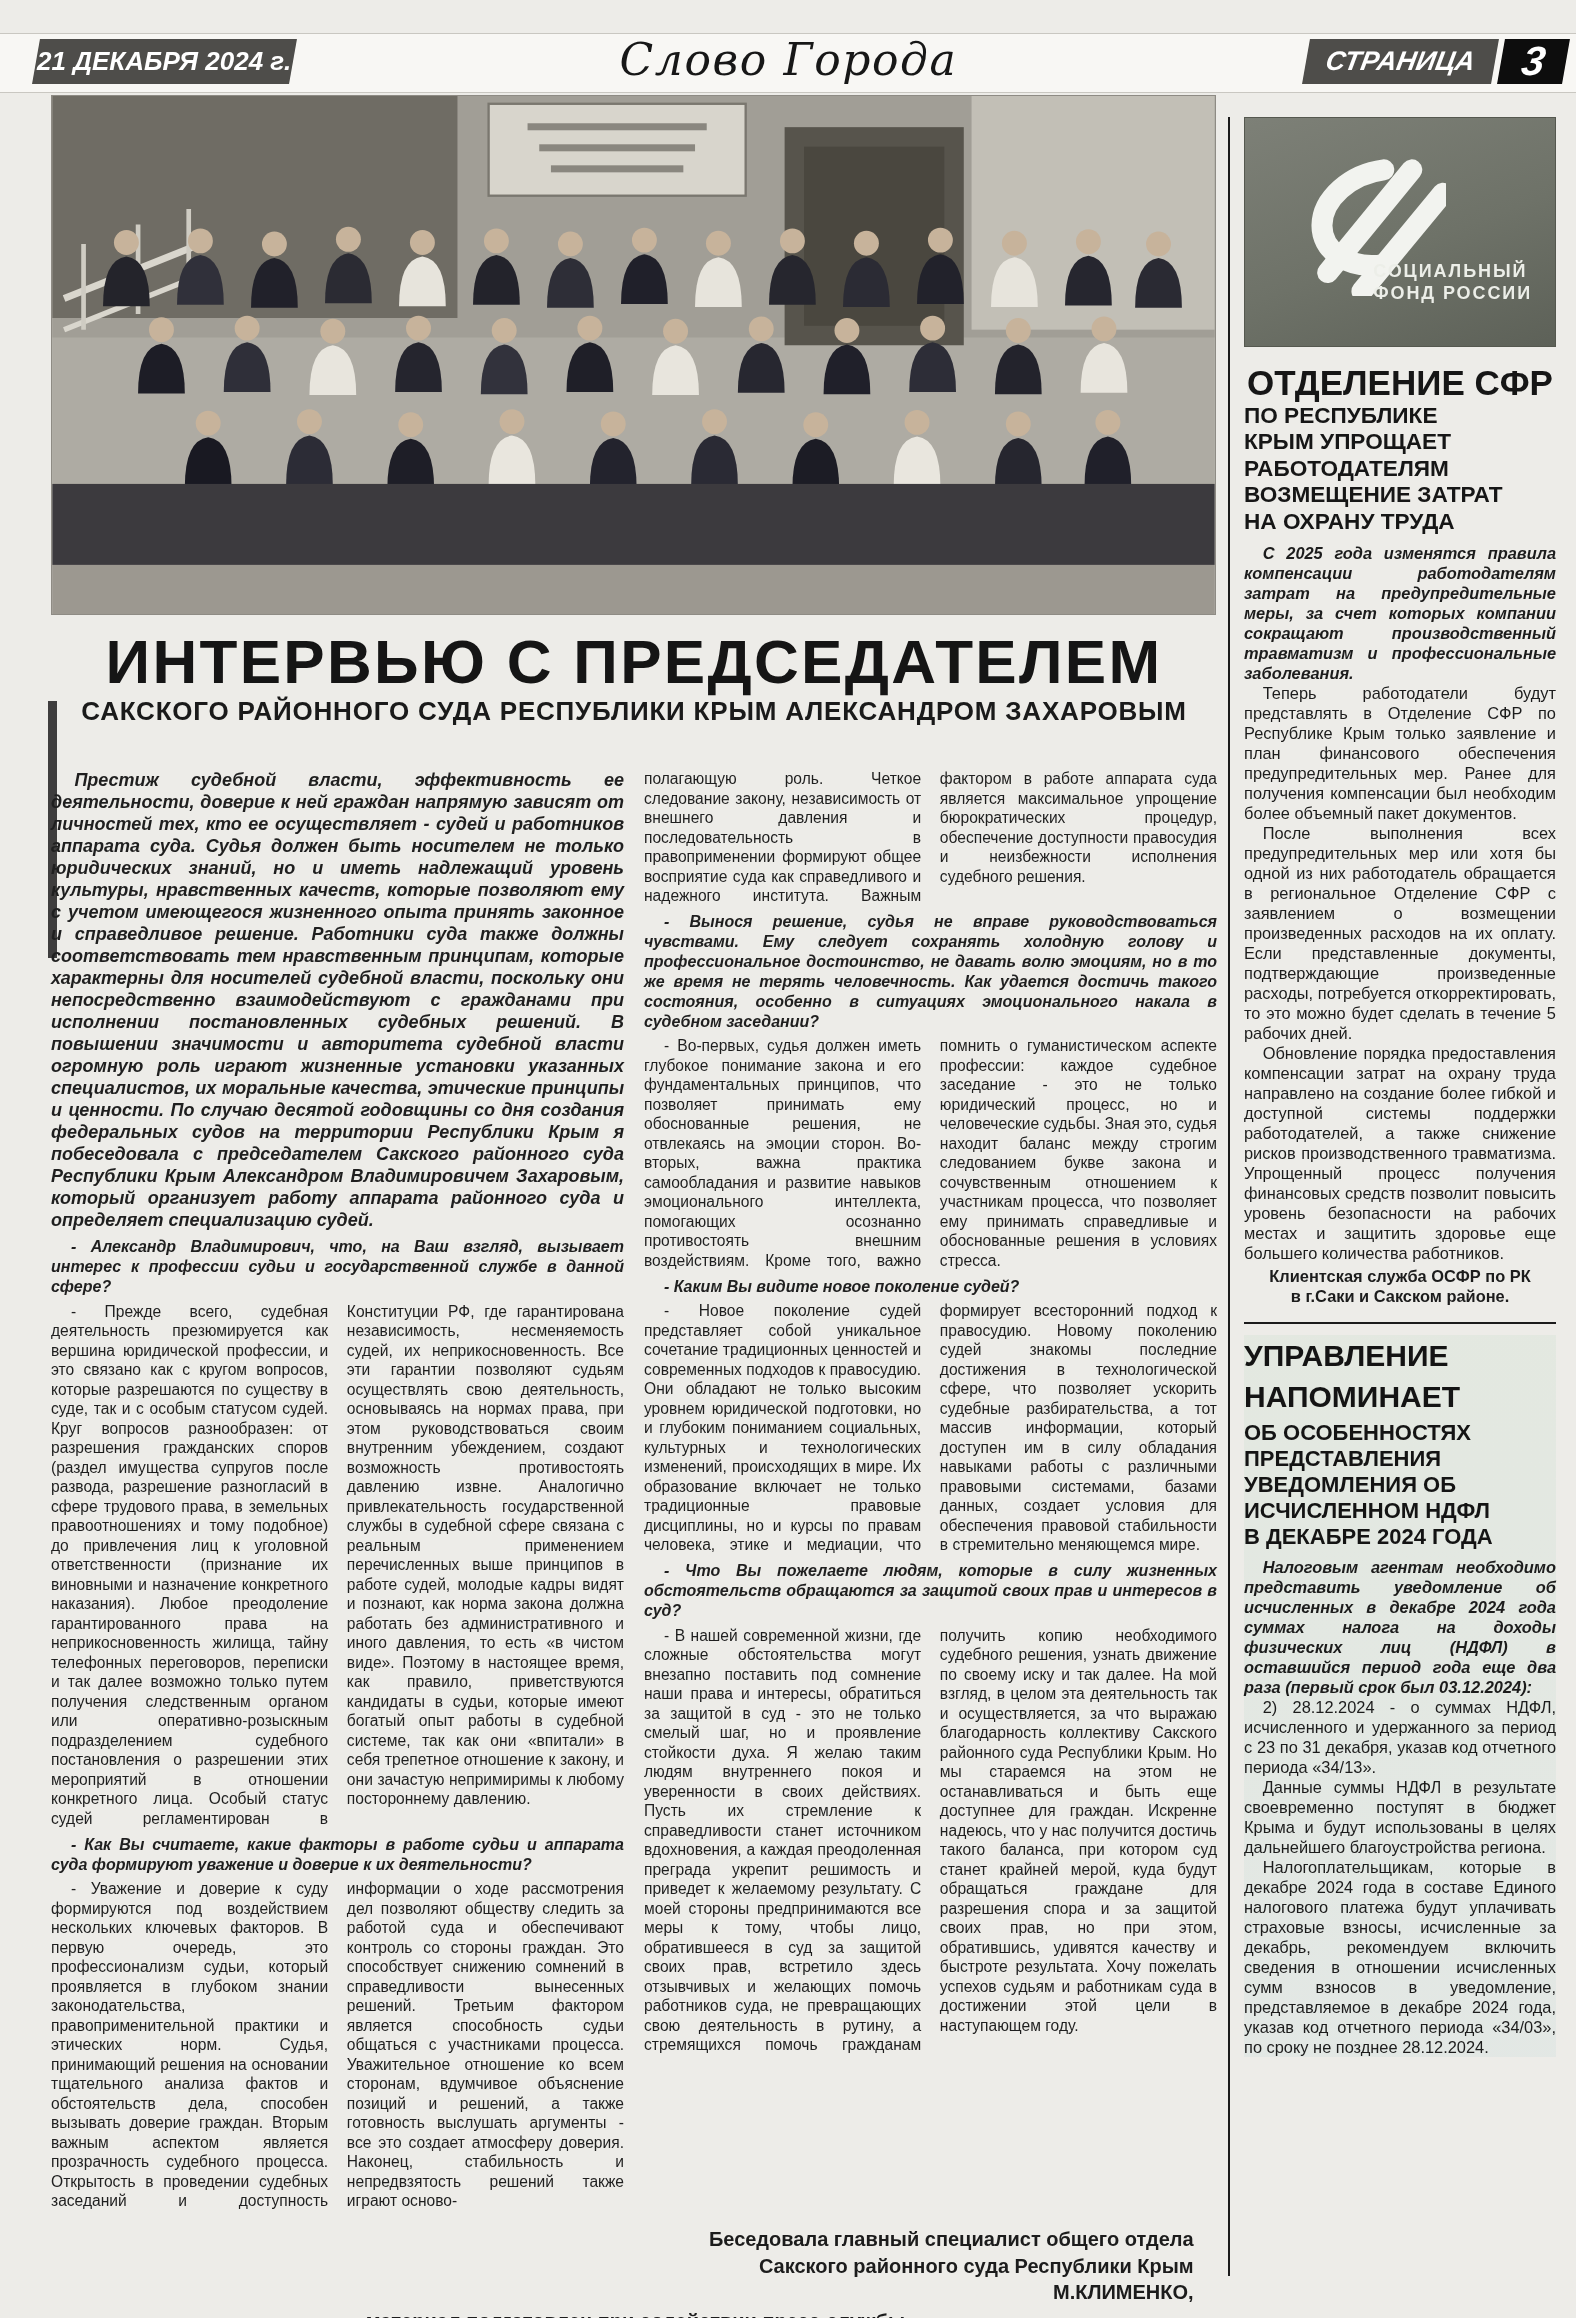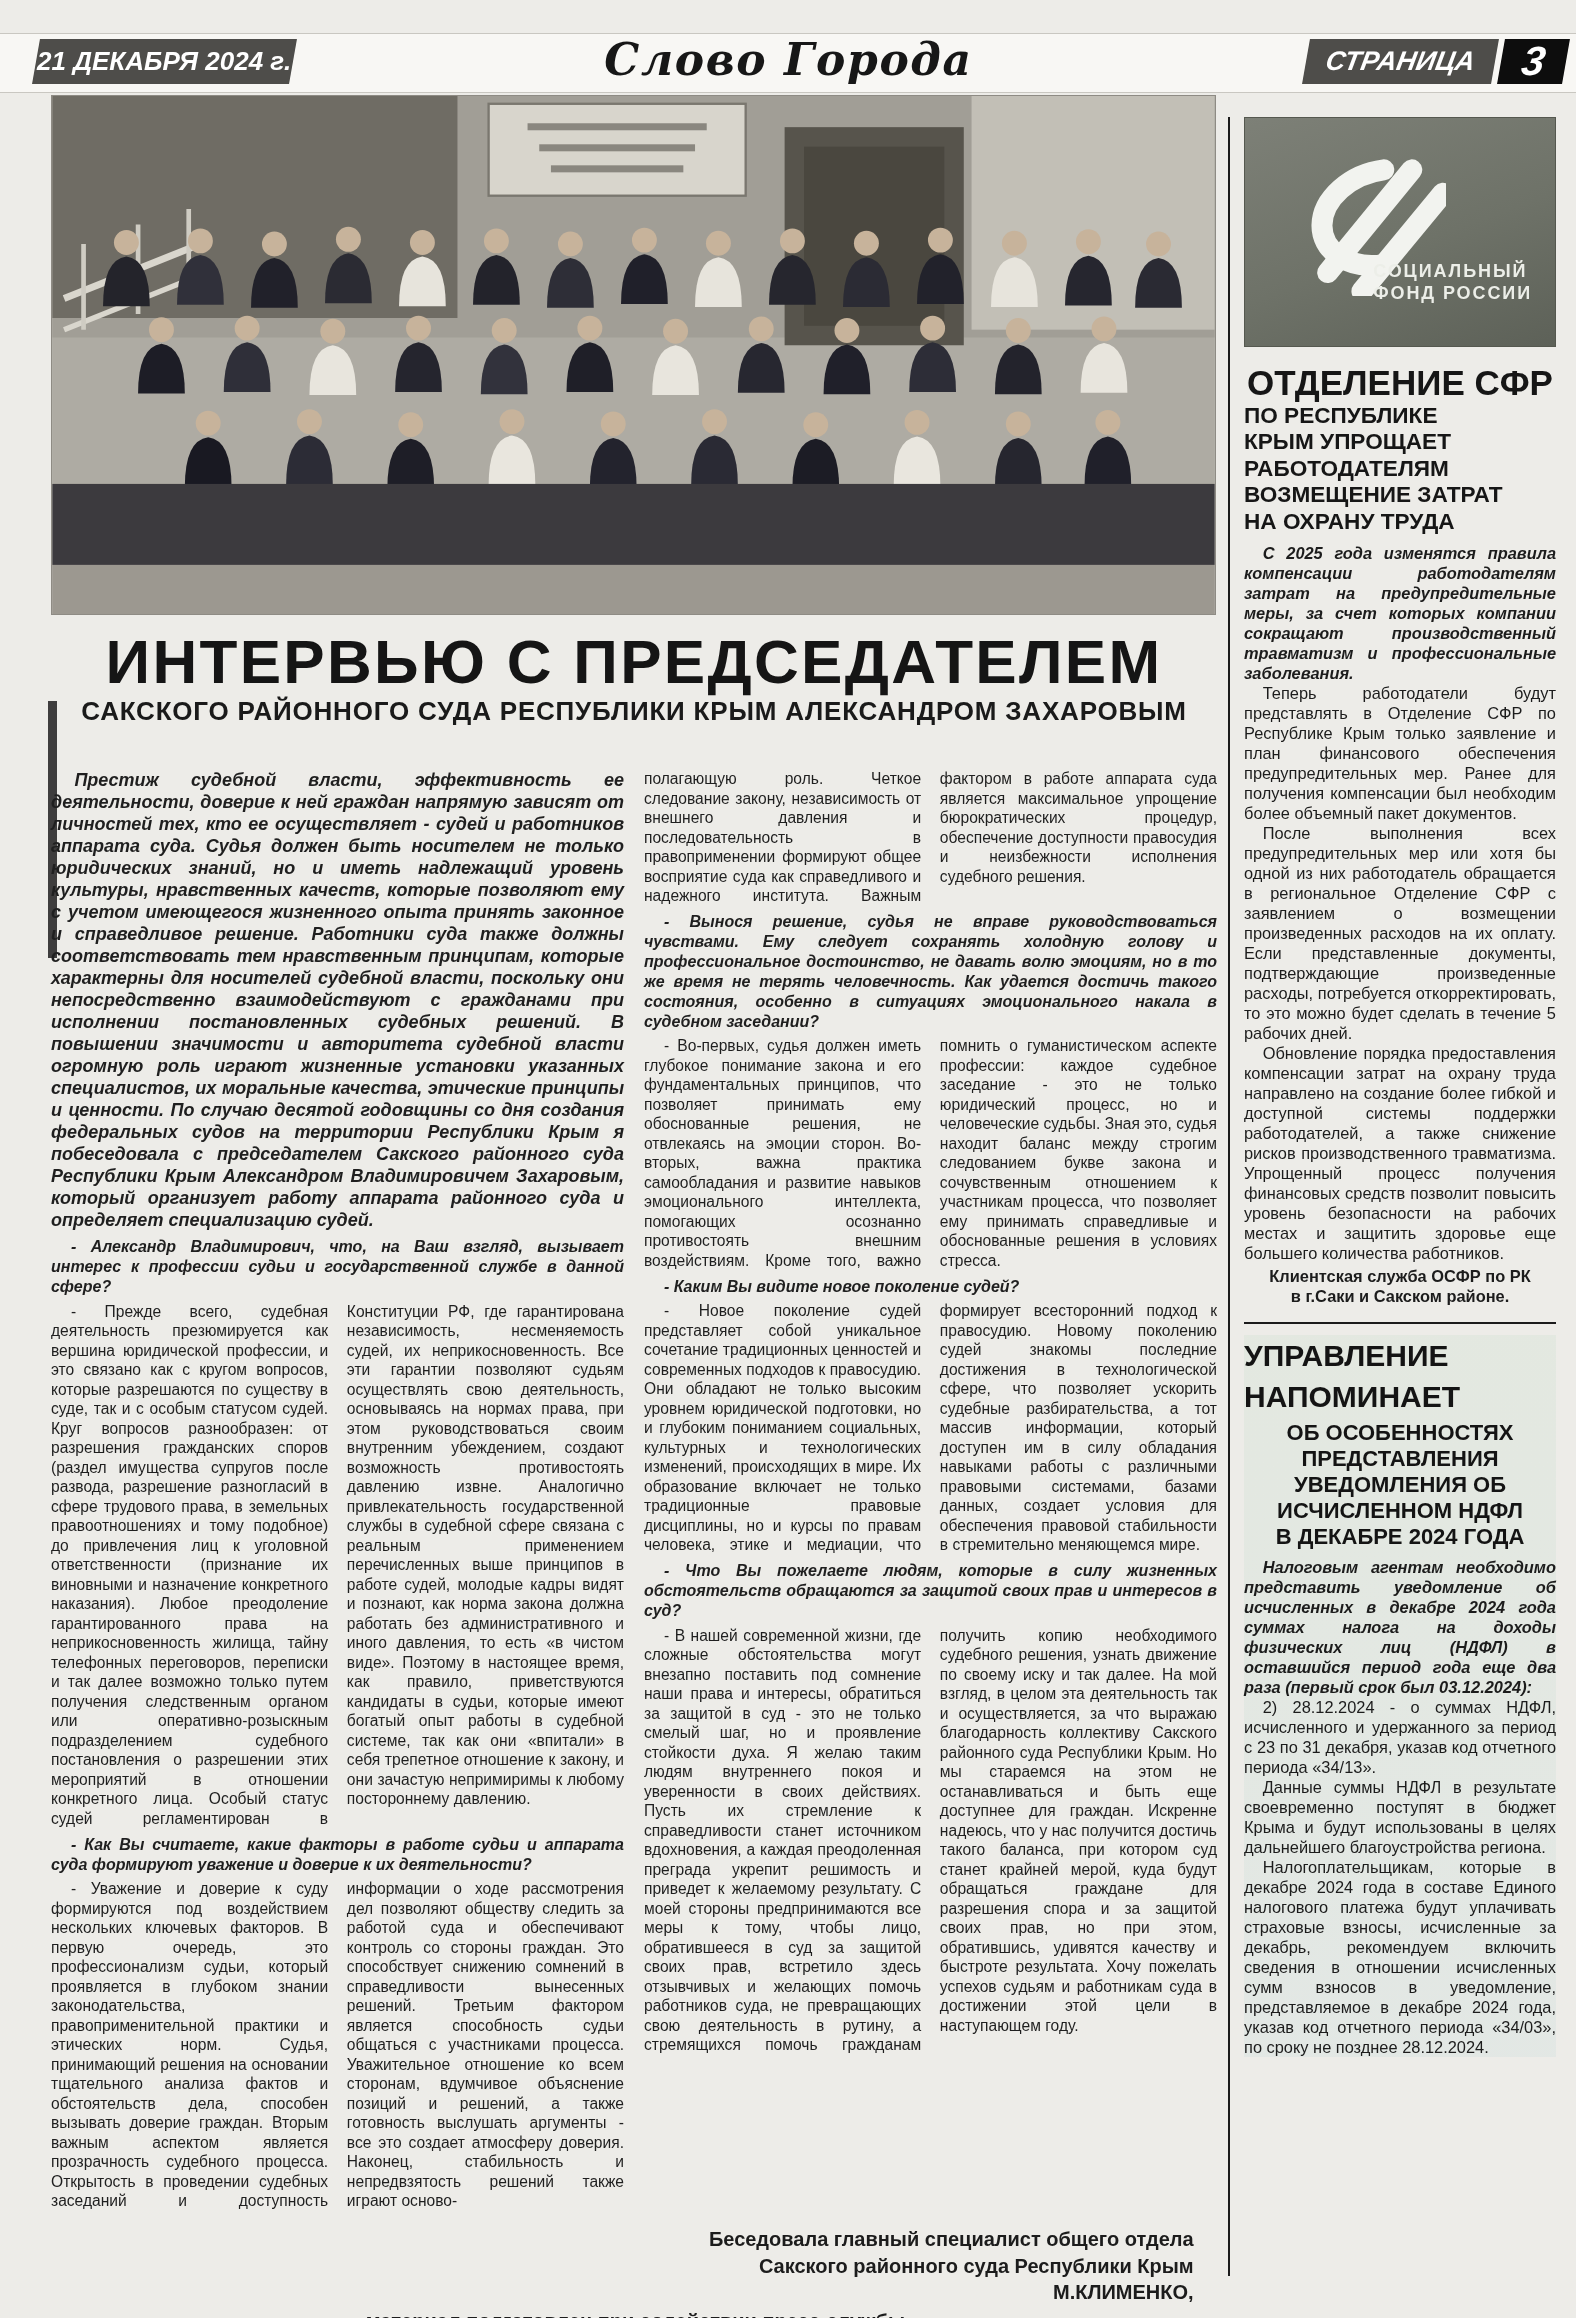--- a/index.html
+++ b/index.html
@@ -8,21 +8,21 @@
     background:#edecе8;background-color:#edece8;
     font-family:"Liberation Sans",sans-serif;color:#1c1c1c;
   }
   
   .mast-strip{position:absolute;left:0;top:33px;width:1577px;height:58px;
     background:#f8f7f4;border-top:0.8px solid #c9c7c1;border-bottom:0.8px solid #c9c7c1;}
   .date-box{position:absolute;left:36px;top:39px;width:257px;height:45px;
     background:#4e4d4a;transform:skewX(-10deg);display:flex;align-items:center;justify-content:center;}
   .date-box span{transform:skewX(10deg);color:#fff;font-weight:bold;font-style:italic;font-size:26px;white-space:nowrap;}
   .paper-title{position:absolute;left:0;top:34px;width:1577px;text-align:center;
-    font-family:"DejaVu Serif",serif;font-style:italic;font-weight:bold;font-size:44px;color:#171717;letter-spacing:1.6px;}
+    font-family:"DejaVu Serif",serif;font-style:italic;font-weight:normal;font-size:44px;color:#171717;letter-spacing:1.6px;}
   .page-ind{position:absolute;right:11px;top:39px;height:45px;display:flex;align-items:stretch;}
   .pg-label{background:#4e4d4a;color:#fff;font-weight:bold;font-style:italic;font-size:27px;
     display:flex;align-items:center;padding:0 20px;transform:skewX(-10deg);}
   .pg-num{background:#0d0d0d;color:#fff;font-weight:bold;font-style:italic;font-size:41px;
     display:flex;align-items:center;justify-content:center;width:65px;margin-left:6.2px;transform:skewX(-10deg);}
   
   .vdivider{position:absolute;left:1228px;top:117px;width:2.3px;height:2159px;background:#1b1b1b;}
   .fold-bar{position:absolute;left:48px;top:701px;width:8.6px;height:257px;background:#1f1f1f;opacity:.85;}
   .main-article{position:absolute;left:51px;top:95px;width:1166px;}
   .photo{width:1163px;height:518px;border:0.8px solid #8e8b84;background:#b6b3ab;overflow:hidden;}
@@ -50,21 +50,21 @@
   .sfr-glyph{position:absolute;left:22px;top:30px;}
   .logo-text{position:absolute;right:23px;bottom:41px;text-align:left;color:#eceee8;
     font-weight:600;font-size:18px;line-height:22.6px;letter-spacing:1.9px;}
   .sb-title-main{margin:17px 0 0;text-align:center;font-size:35px;line-height:37px;font-weight:bold;color:#161616;}
   .sb-title-rest{margin:1.6px 0 7.8px;text-align:left;font-size:22.6px;line-height:26.5px;font-weight:bold;white-space:pre-line;color:#161616;}
   .sb-lead{font-weight:bold;font-style:italic;text-indent:18.7px;margin:0;}
   .sb-p{text-indent:18.7px;margin:0;}
   .sb-sign{font-weight:bold;text-align:center;white-space:pre-line;margin:3.1px 0 0;}
   .hdivider{border:0;border-top:2.3px solid #1b1b1b;margin:15.6px 0 11px;}
   .sb2-title-main{margin:4.7px 0 0;text-align:left;font-size:30px;line-height:41px;font-weight:bold;white-space:pre-line;color:#141414;}
-  .sb2-title-rest{margin:3.1px 0 7.8px;text-align:center;font-size:22px;line-height:26px;font-weight:bold;white-space:pre-line;color:#141414;}
+  .sb2-title-rest{margin:3.1px 0 7.8px;font-size:22px;line-height:26px;font-weight:bold;white-space:pre-line;color:#141414;}
   .sb2-wrap{background:linear-gradient(180deg,rgba(219,229,218,.55),rgba(214,226,224,.45));}
 </style>
 </head>
 <body>
 
 <div class="page">
 
   <div class="mast-strip"></div>
   <div class="date-box">
     <span>21 ДЕКАБРЯ 2024 г.</span>

